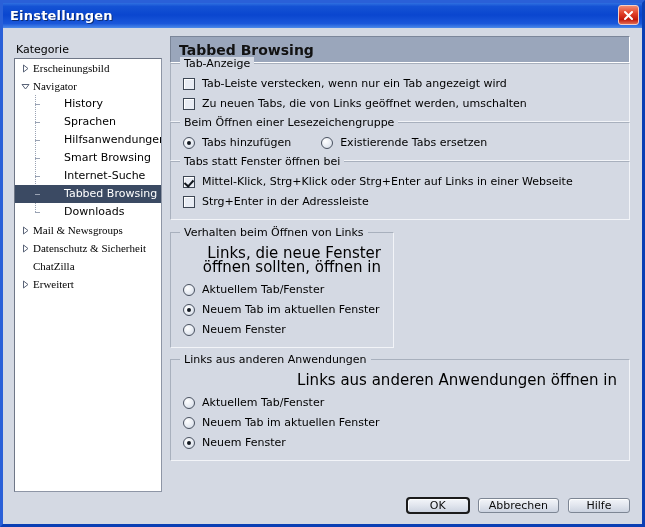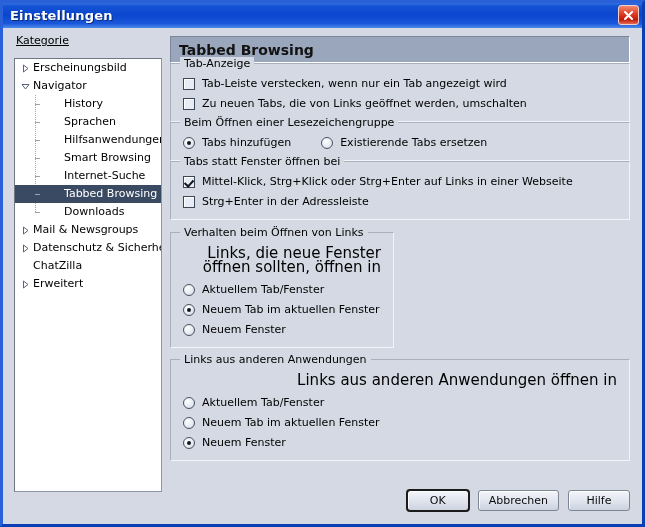--- a/index.html
+++ b/index.html
@@ -68,24 +68,23 @@
     position: absolute;
     left: 0; top: 25px;
     width: 639px;
     height: 496px;
     background: #d4d9e3;
   }
 
   
   #cat-label {
     position: absolute;
-    left: 13px; top: 6px;
+    left: 13px; top: 15px;
     font-size: 11px;
     color: #000;
-    text-decoration: underline;
   }
   #tree-panel {
     position: absolute;
     left: 11px; top: 30px;
     width: 148px;
     height: 434px;
     box-sizing: border-box;
     background: #ffffff;
     border: 1px solid #8e96a6;
     border-top-color: #6f7787;
@@ -95,21 +94,21 @@
   .tree-item {
     position: relative;
     height: 18px;
     line-height: 18px;
     font-size: 11px;
     white-space: nowrap;
     display: flex;
     align-items: center;
     cursor: default;
   }
-  .tree-item.level0 { padding-left: 5px; }
+  .tree-item.level0 { padding-left: 5px; font-family: Liberation Serif, serif; }
   .tree-item.level1 { padding-left: 36px; }
   .tree-item.selected {
     background: #3b4a63;
     color: #ffffff;
   }
   .tw {
     width: 11px;
     min-width: 11px;
     margin-right: 2px;
     display: inline-block;
@@ -260,34 +259,35 @@
   
   #buttons {
     position: absolute;
     right: 12px;
     top: 462px;
     display: flex;
     gap: 9px;
   }
   .btn {
     min-width: 62px;
-    height: 21px;
+    height: 15px;
     box-sizing: border-box;
     padding: 0 10px;
     font-size: 11px;
     font-family: "DejaVu Sans", "Liberation Sans", sans-serif;
     color: #0c0c0c;
     background: linear-gradient(to bottom, #f3f5f9 0%, #e3e7ef 45%, #ccd3e0 100%);
     border: 1px solid #7d8694;
     border-radius: 3px;
     cursor: pointer;
     display: flex;
     align-items: center;
     justify-content: center;
     box-shadow: inset 1px 1px 0 rgba(255,255,255,.85);
+    margin-top: 8px;
   }
   .btn.default {
     outline: 2px solid #1b1b1b;
     outline-offset: -1px;
   }
 </style>
 </head>
 <body>
 
 <div id="window">

